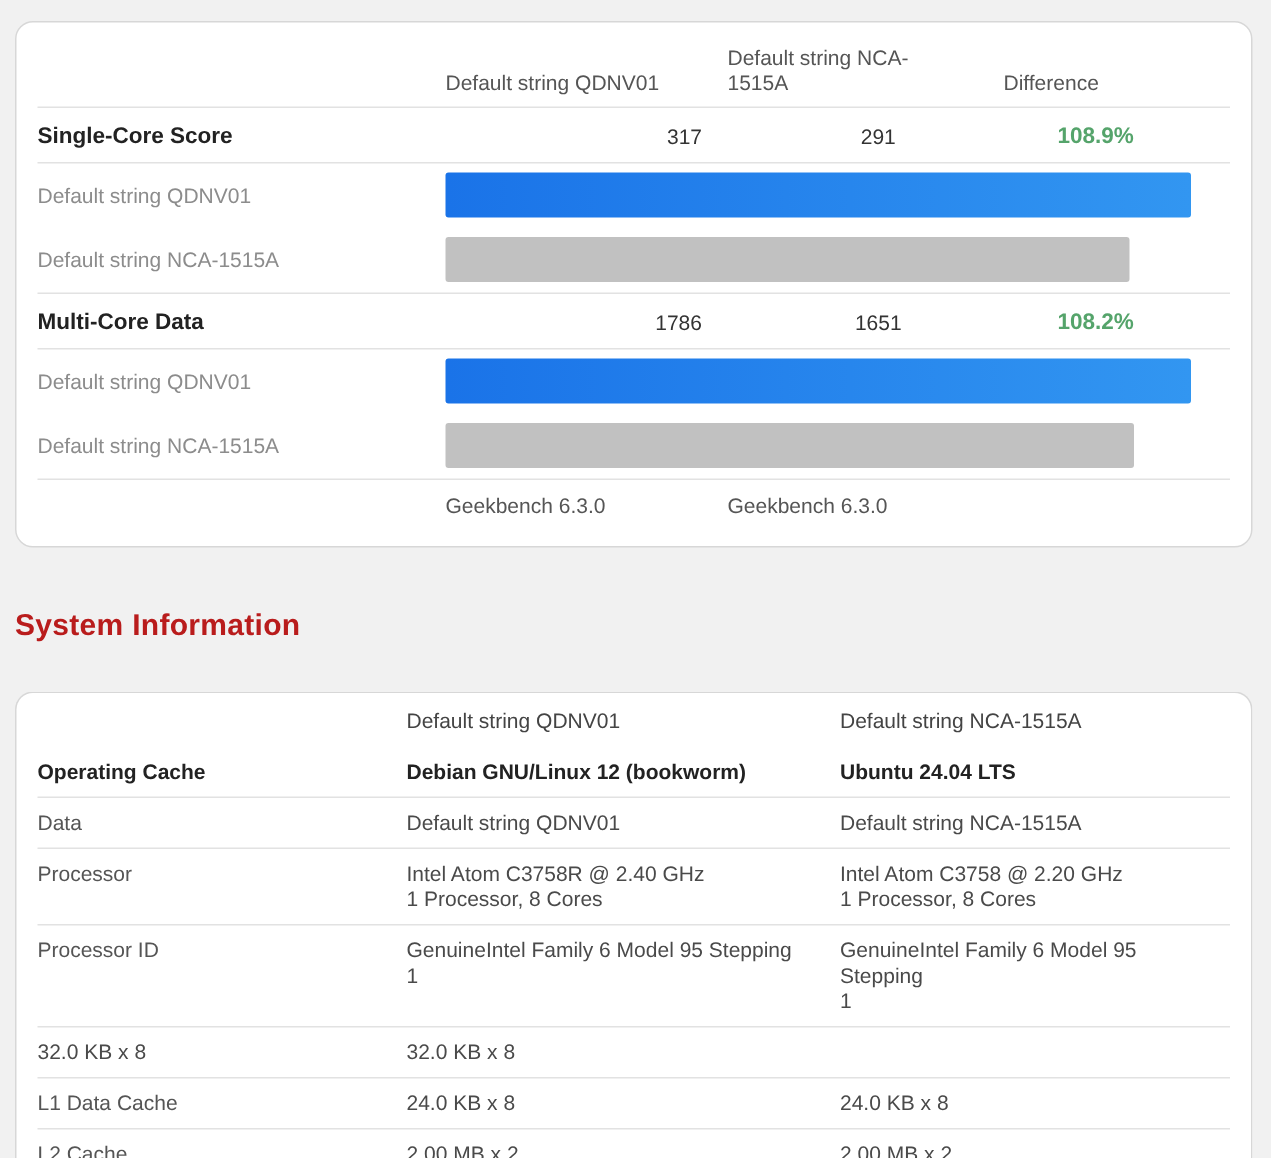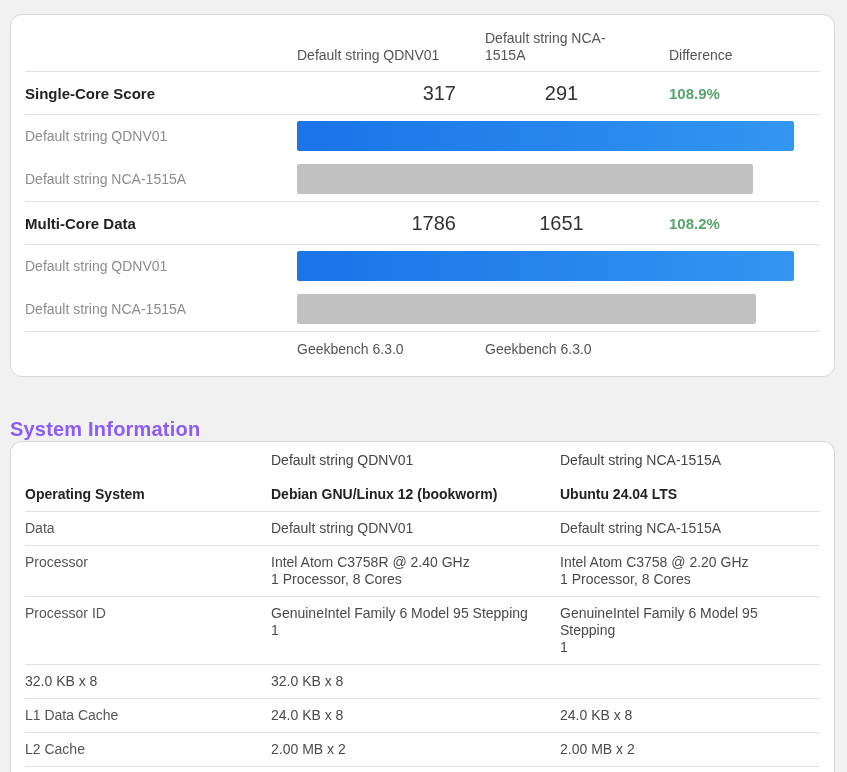--- a/index.html
+++ b/index.html
@@ -25,39 +25,39 @@
   .chart-card{padding:0 14px;}
   
   .chart-grid{display:grid;grid-template-columns:272px 188px 184px 154px;}
   .header-row{height:56px;align-items:end;padding-bottom:7px;}
   .head{color:var(--text-muted);text-align:left;line-height:17px;}
   .head.c1{padding-right:29px;}
   .head.c2{padding-right:31px;max-width:152px;}
   .score-row{
     border-top:1px solid var(--row-border);
     border-bottom:1px solid var(--row-border);
-    padding:10px 0 9px 0;align-items:center;
+    padding:10px 0 9px 0;align-items:center;gap:12px;
   }
   .score-label{font-weight:bold;font-size:15px;color:var(--text-dark);}
-  .val{font-size:20px;color:var(--text-value);text-align:right;}
+  .val{font-size:14px;color:var(--text-value);text-align:right;}
   .val.c1{padding-right:29px;}
   .val.c2{padding-right:31px;text-align:center;}
   .diff{font-size:15px;font-weight:bold;color:var(--diff-green);}
   .bar-row{display:grid;grid-template-columns:272px 1fr;align-items:center;padding:6px 0 7px 0;}
   .bar-label{color:var(--text-bar-label);}
   .bar-track{height:30px;position:relative;}
   .bar{height:30px;border-radius:2px;}
   .bar.blue{background:linear-gradient(90deg,var(--bar-blue-start),var(--bar-blue-end));}
   .bar.gray{background:var(--bar-gray);}
   .footer-row{border-top:1px solid var(--row-border);padding:9px 0 19px 0;}
   .foot{color:var(--text-muted);text-align:left;}
   
   h2.section-title{
-    font-size:20px;font-weight:bold;color:#8b5cf6;
-    margin:41px 0 0 0;letter-spacing:0.2px;
+    font-size:20px;font-weight:bold;color:#b91c1c;
+    margin:41px 0 32px 0;letter-spacing:0.2px;
   }
   .sysinfo-card{padding:0 14px;border-bottom:none;border-bottom-left-radius:0;border-bottom-right-radius:0;}
   .sys-grid{display:grid;grid-template-columns:246px 289px 1fr;}
   .sys-header{padding:10px 0;}
   .sys-header .sys-col{color:#444444;}
   .sys-row{border-bottom:1px solid var(--row-border);padding:8px 0;line-height:17px;}
   .sys-row:last-child{border-bottom:none;}
   .sys-label{color:var(--text-muted);padding-right:10px;}
   .sys-val{color:#4a4a4a;white-space:pre-line;padding-right:12px;}
   .sys-row.bold .sys-label, .sys-row.bold .sys-val{font-weight:bold;color:var(--text-dark);}
@@ -127,21 +127,21 @@
 
 <section class="card sysinfo-card">
 
   <div class="sys-grid sys-header">
     <div class="sys-label"></div>
     <div class="sys-col">Default string QDNV01</div>
     <div class="sys-col">Default string NCA-1515A</div>
   </div>
 
   <div class="sys-grid sys-row bold">
-    <div class="sys-label">Operating System</div>
+    <div class="sys-label">Operating Cache</div>
     <div class="sys-val">Debian GNU/Linux 12 (bookworm)</div>
     <div class="sys-val">Ubuntu 24.04 LTS</div>
   </div>
 
   <div class="sys-grid sys-row">
     <div class="sys-label">Data</div>
     <div class="sys-val">Default string QDNV01</div>
     <div class="sys-val">Default string NCA-1515A</div>
   </div>
 

